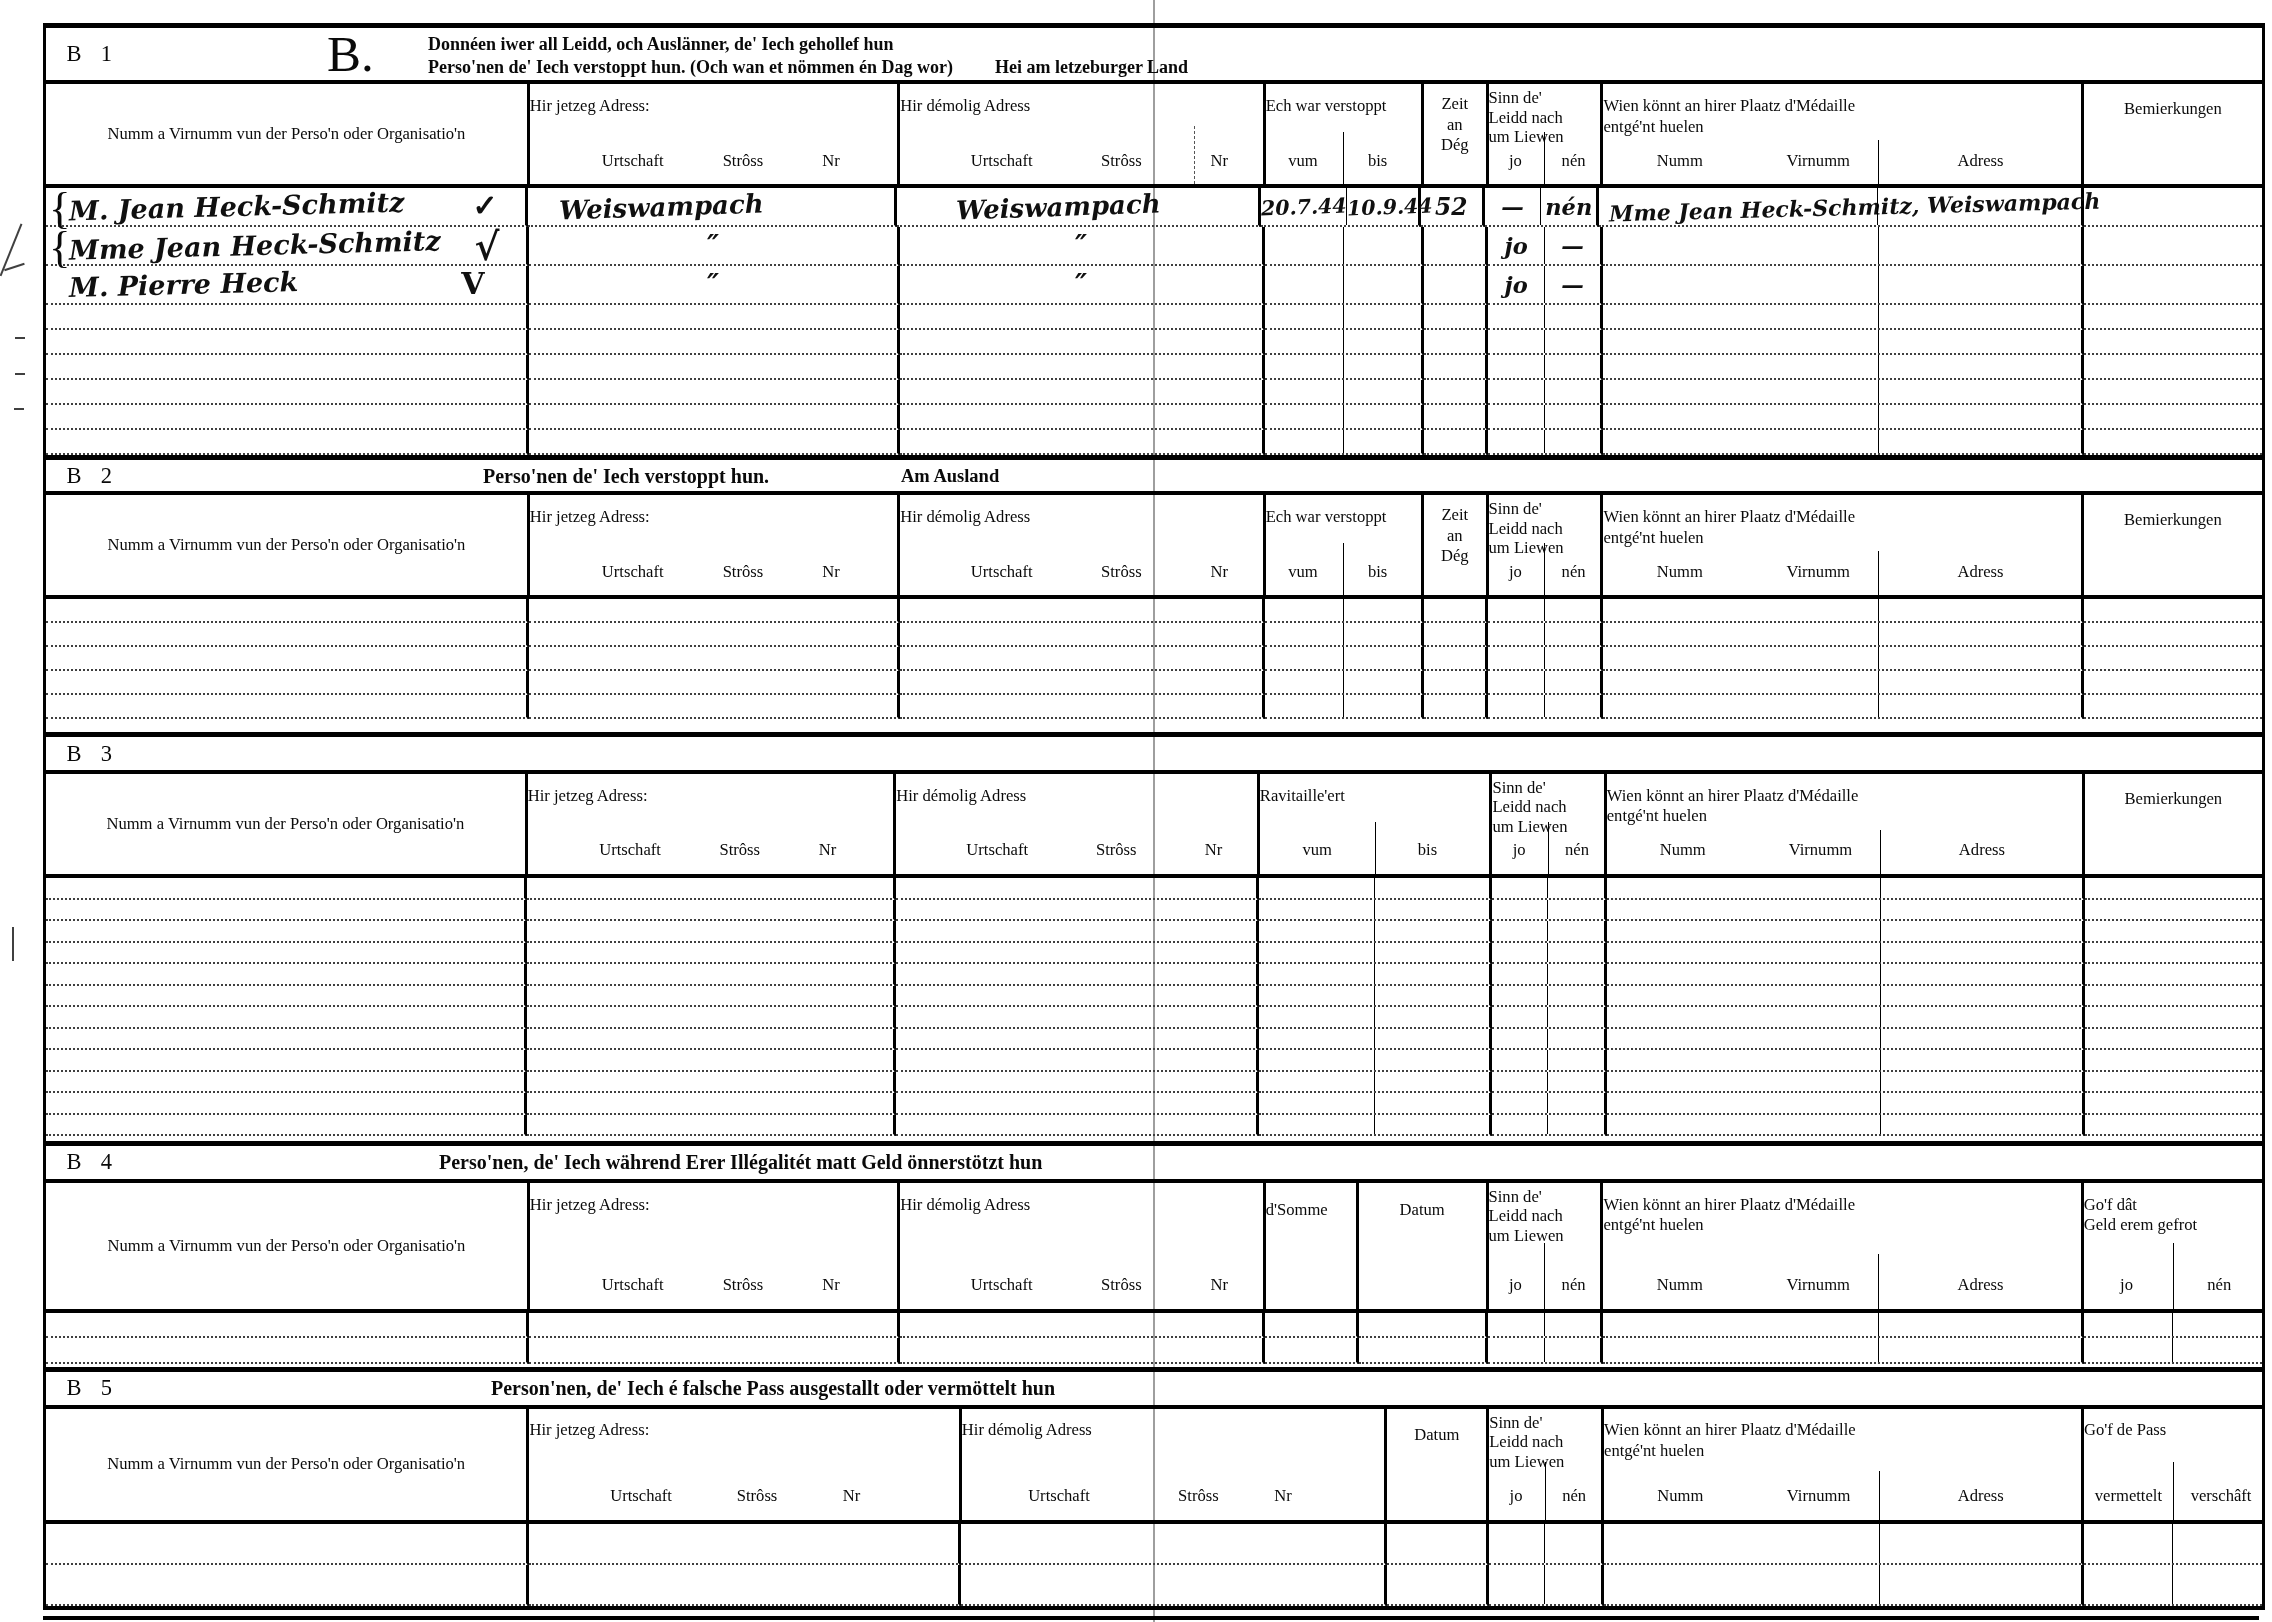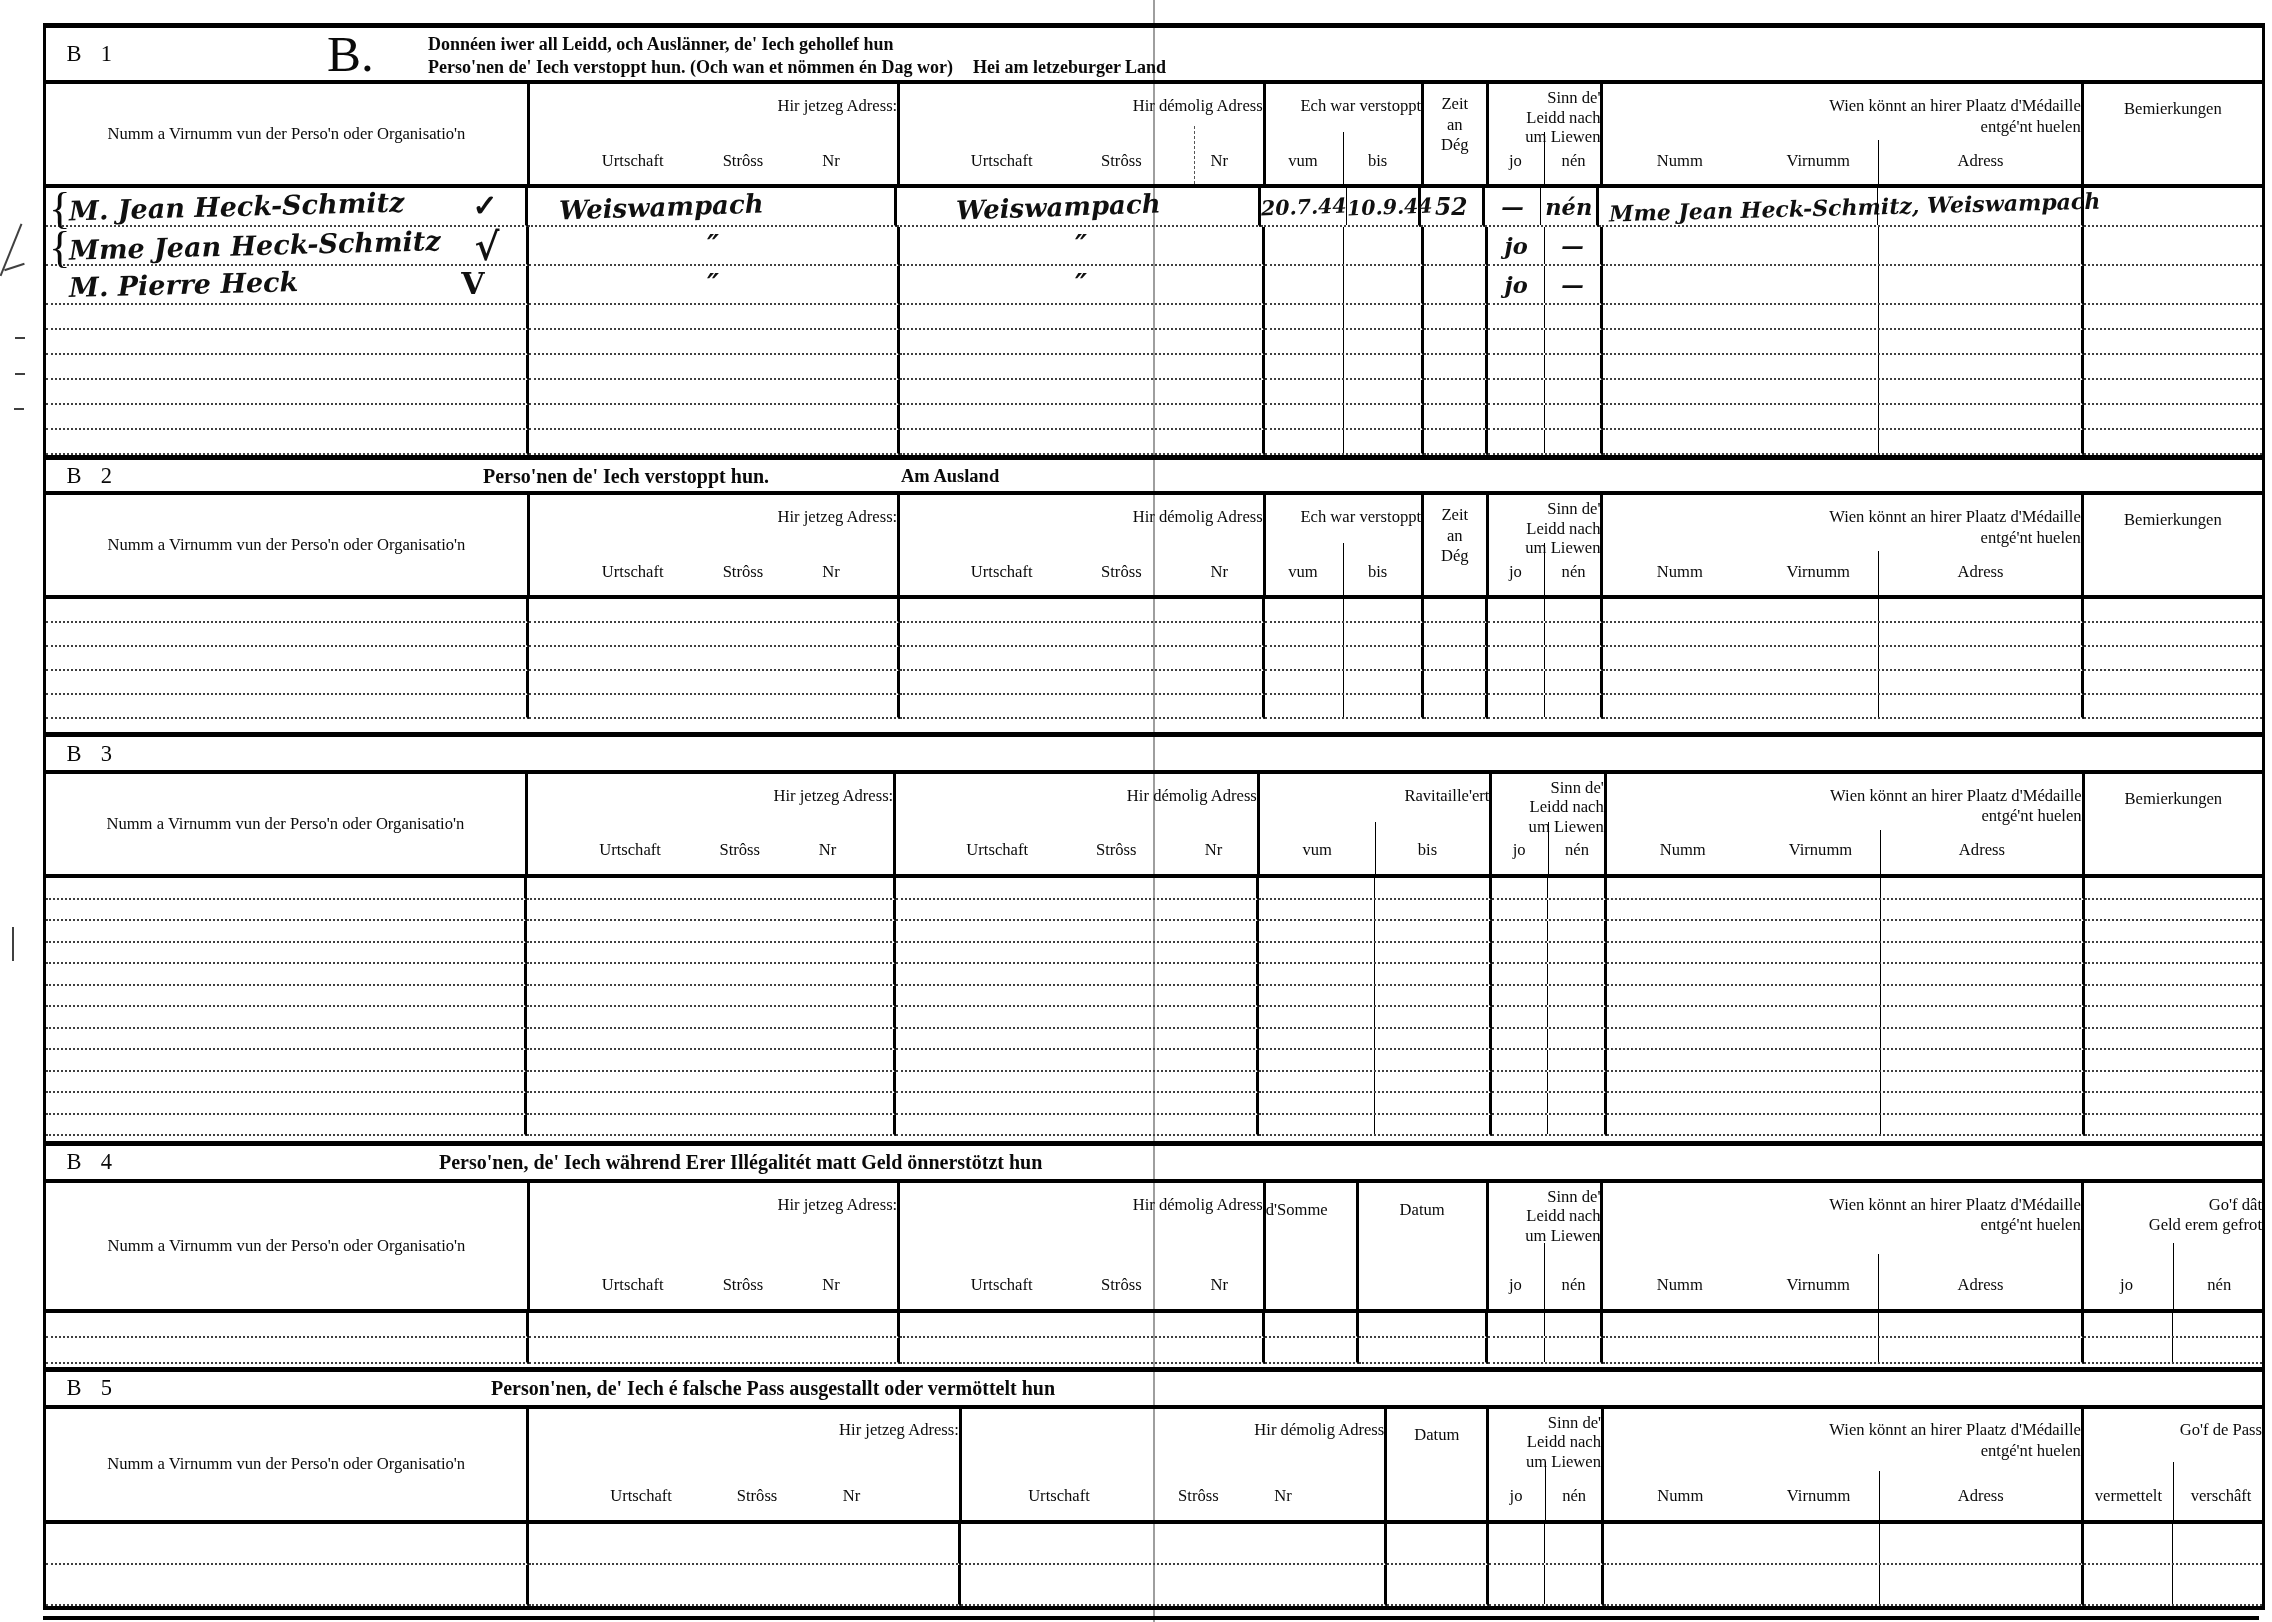--- a/index.html
+++ b/index.html
@@ -15,21 +15,21 @@
   
   .titlebar{position:relative;border-top:5.9px solid #000;border-bottom:4.4px solid #000;box-sizing:border-box}
   #b1 .titlebar{height:61px}
   #b2 .titlebar{height:40px}
   #b3 .titlebar{height:42px;margin-top:12.7px}
   #b4 .titlebar{height:42px;margin-top:4.9px}
   #b5 .titlebar{height:42px;margin-top:2.9px}
   .b-label{position:absolute;left:20.5px;top:50%;transform:translateY(-50%);font-size:22.5px;letter-spacing:6.8px;font-weight:400}
   .big-b{position:absolute;left:281px;top:1px;font-size:51px;font-weight:400;line-height:1}
   .t1{position:absolute;left:382px;top:4.9px;font-weight:700;font-size:18px;line-height:22.5px;white-space:nowrap}
-  .t1-l2{display:flex;gap:20px}
+  .t1-l2{display:flex;gap:42px}
   .t-main{position:absolute;top:50%;transform:translateY(-50%);font-weight:700;font-size:20px;white-space:nowrap}
   #b2 .t-main{left:437px}
   #b2 .t-sub{position:absolute;left:855px;top:50%;transform:translateY(-50%);font-weight:700;font-size:18.5px}
   #b3 .t-main{left:326px;font-size:17.6px}
   #b3 .t-main .gap{margin-left:27px}
   #b4 .t-main{left:393px}
   #b5 .t-main{left:445px}
   
   .row{display:flex;width:100%}
   .c{box-sizing:border-box;border-right:3.4px solid #000;position:relative;height:100%;overflow:visible}
@@ -37,21 +37,21 @@
   .w-zeit{width:65px}.w-sinn{width:116px}.w-med{width:485px}.w-bem{width:180px;border-right:none}
   .w-ravi{width:236px}.w-som{width:94px}.w-dat4{width:131px}
   .w-jet5{width:437px}.w-dem5{width:430px}.w-dat5{width:103px}
   
   .header{border-bottom:4.4px solid #000;box-sizing:border-box;font-size:16.6px}
   #b1 .header,#b2 .header,#b3 .header{height:104px}
   #b4 .header{height:130px}
   #b5 .header{height:115px}
   .hname{display:flex;align-items:center;justify-content:center;text-align:center;padding:0 29px}
   .hc{display:flex;flex-direction:column}
-  .ht{text-align:right;padding-top:11.7px;line-height:20.5px}
+  .ht{text-align:left;padding-top:11.7px;line-height:20.5px}
   .hsub{position:relative;flex:1}
   .hsub span{position:absolute;bottom:13.7px;transform:translateX(-50%);white-space:nowrap}
   .divline:after{content:"";position:absolute;left:50%;top:48%;bottom:0;border-left:1px solid #000}
   .divmed:after{content:"";position:absolute;left:57.6%;top:56%;bottom:0;border-left:1px solid #000}
   .demdash:before{content:"";position:absolute;left:81%;top:42%;bottom:0;border-left:1px dashed #555}
   .stack{text-align:center;padding-top:9.8px;line-height:20.5px}
   
   .rows .c{border-bottom:2px dotted #3f3f3f}
   #b1 .empty{height:25px}
   #b1 .entry{height:39px}

